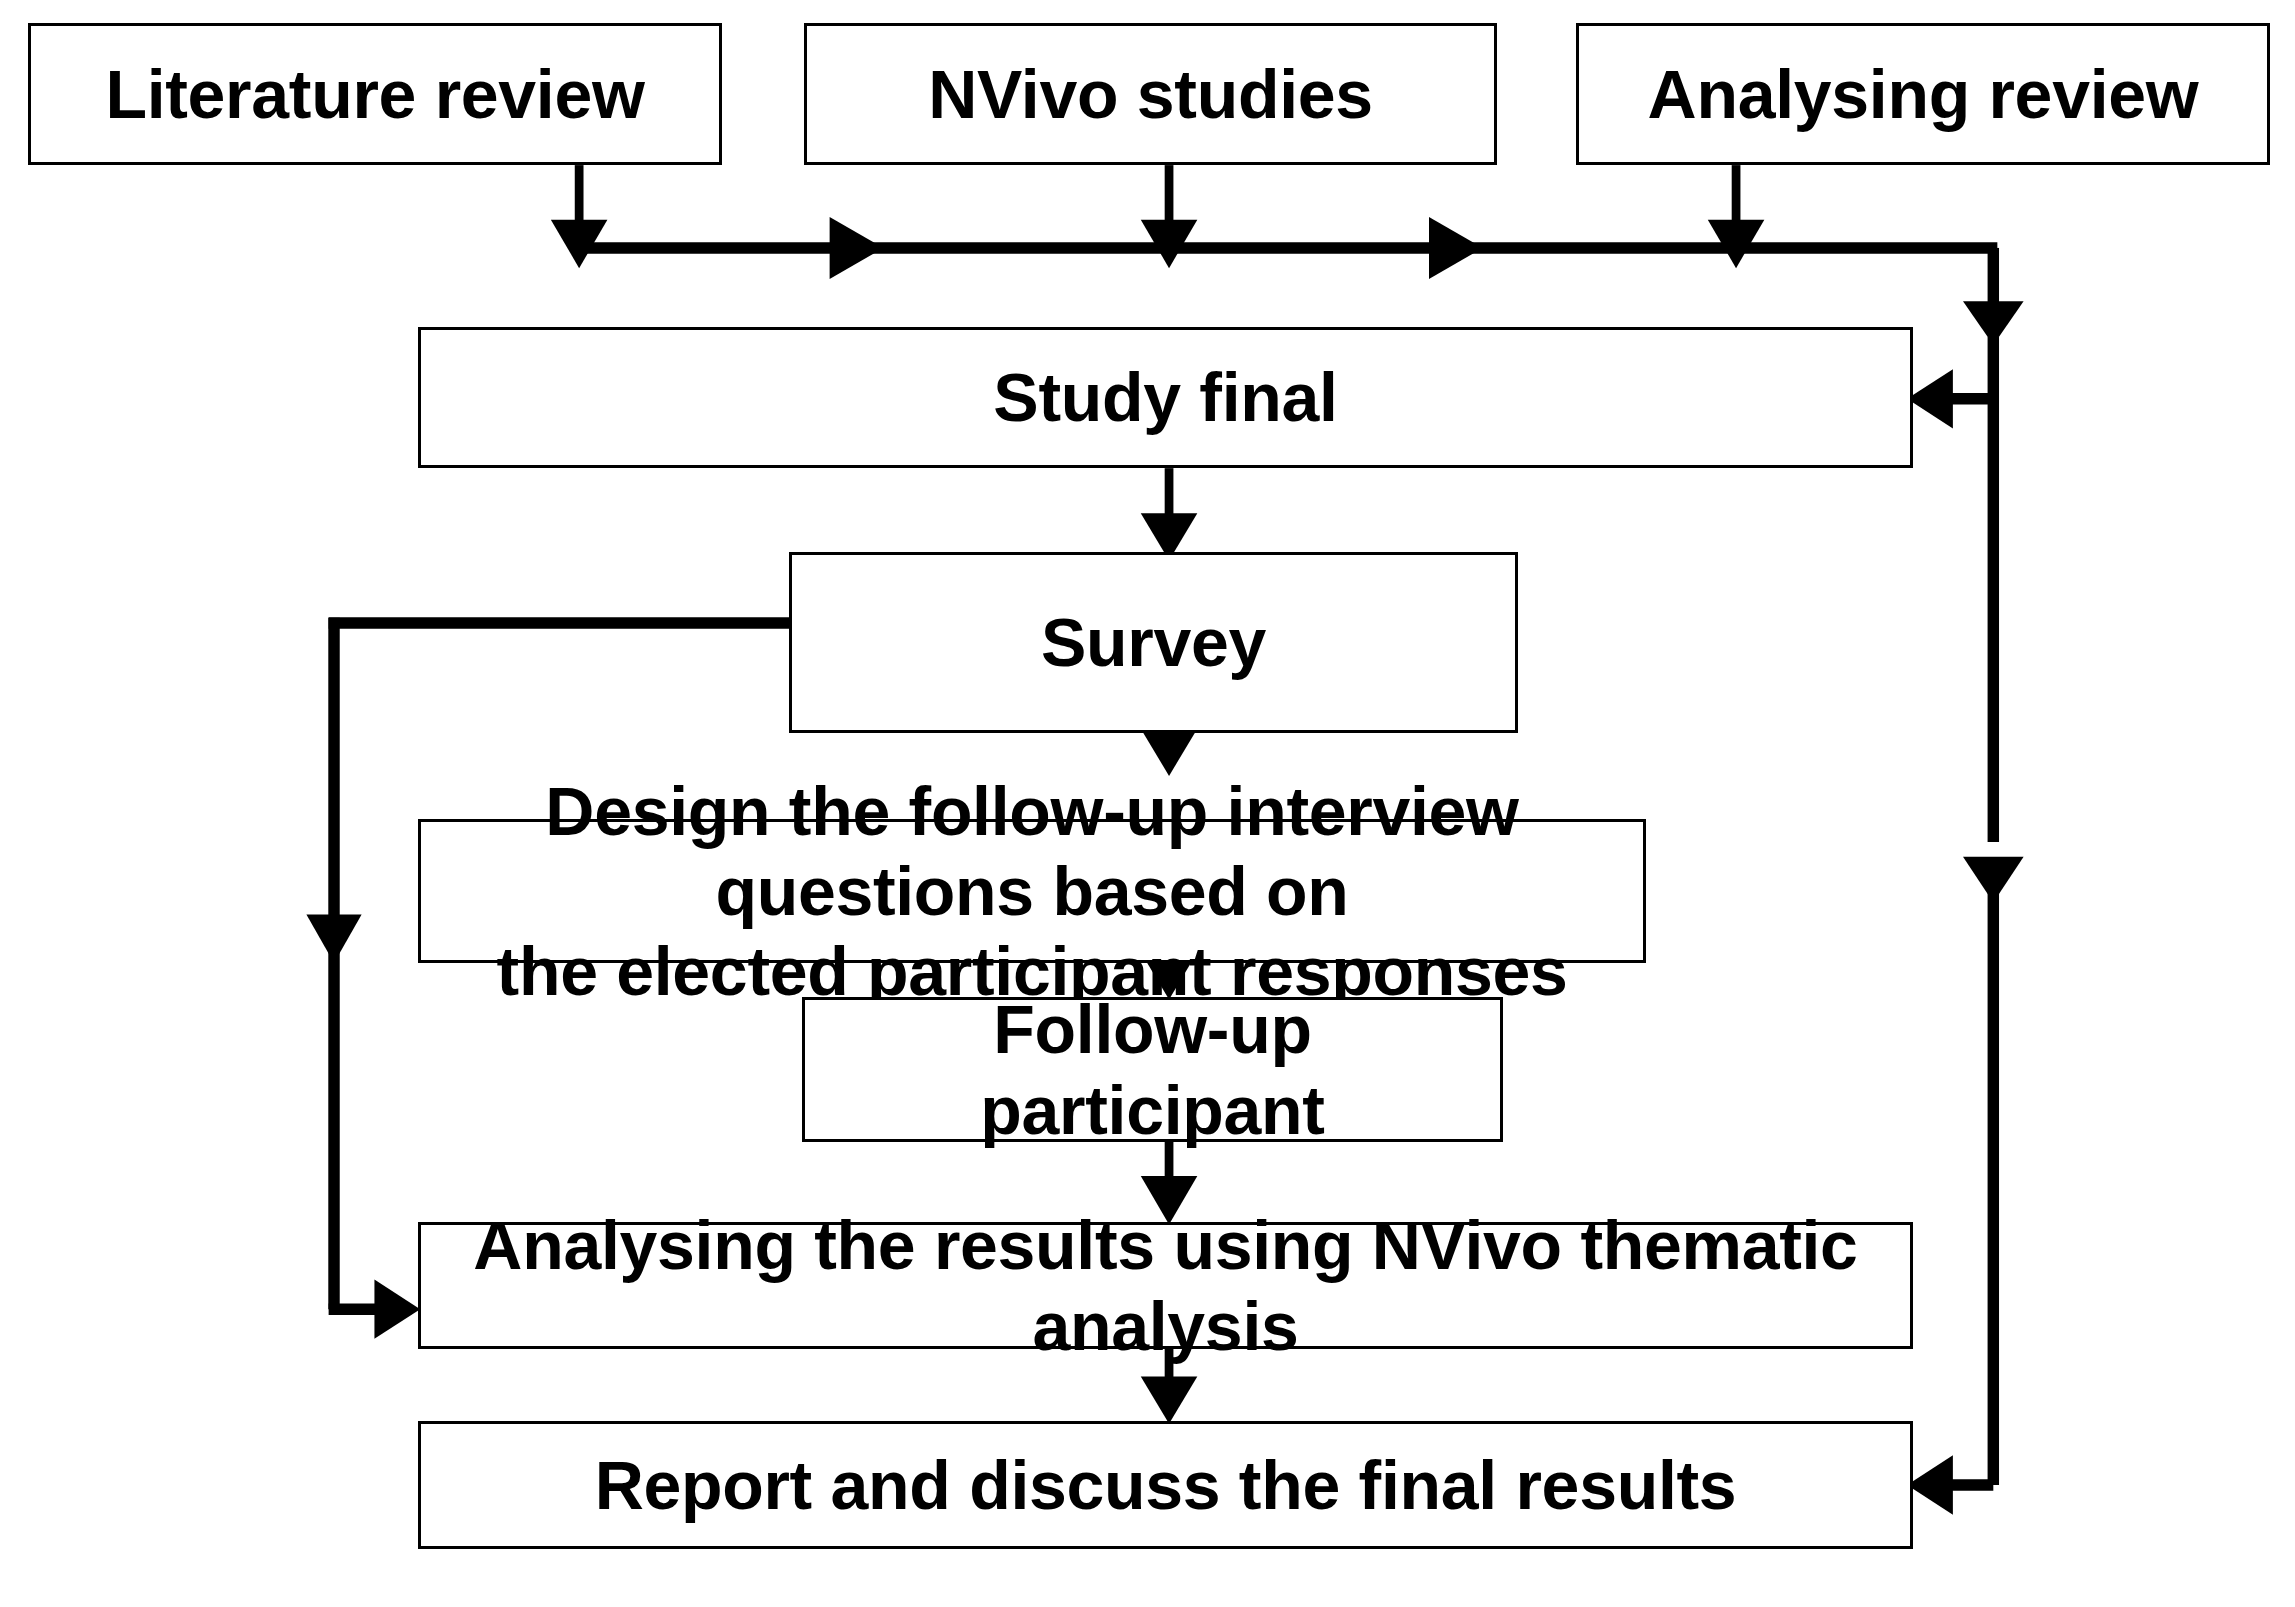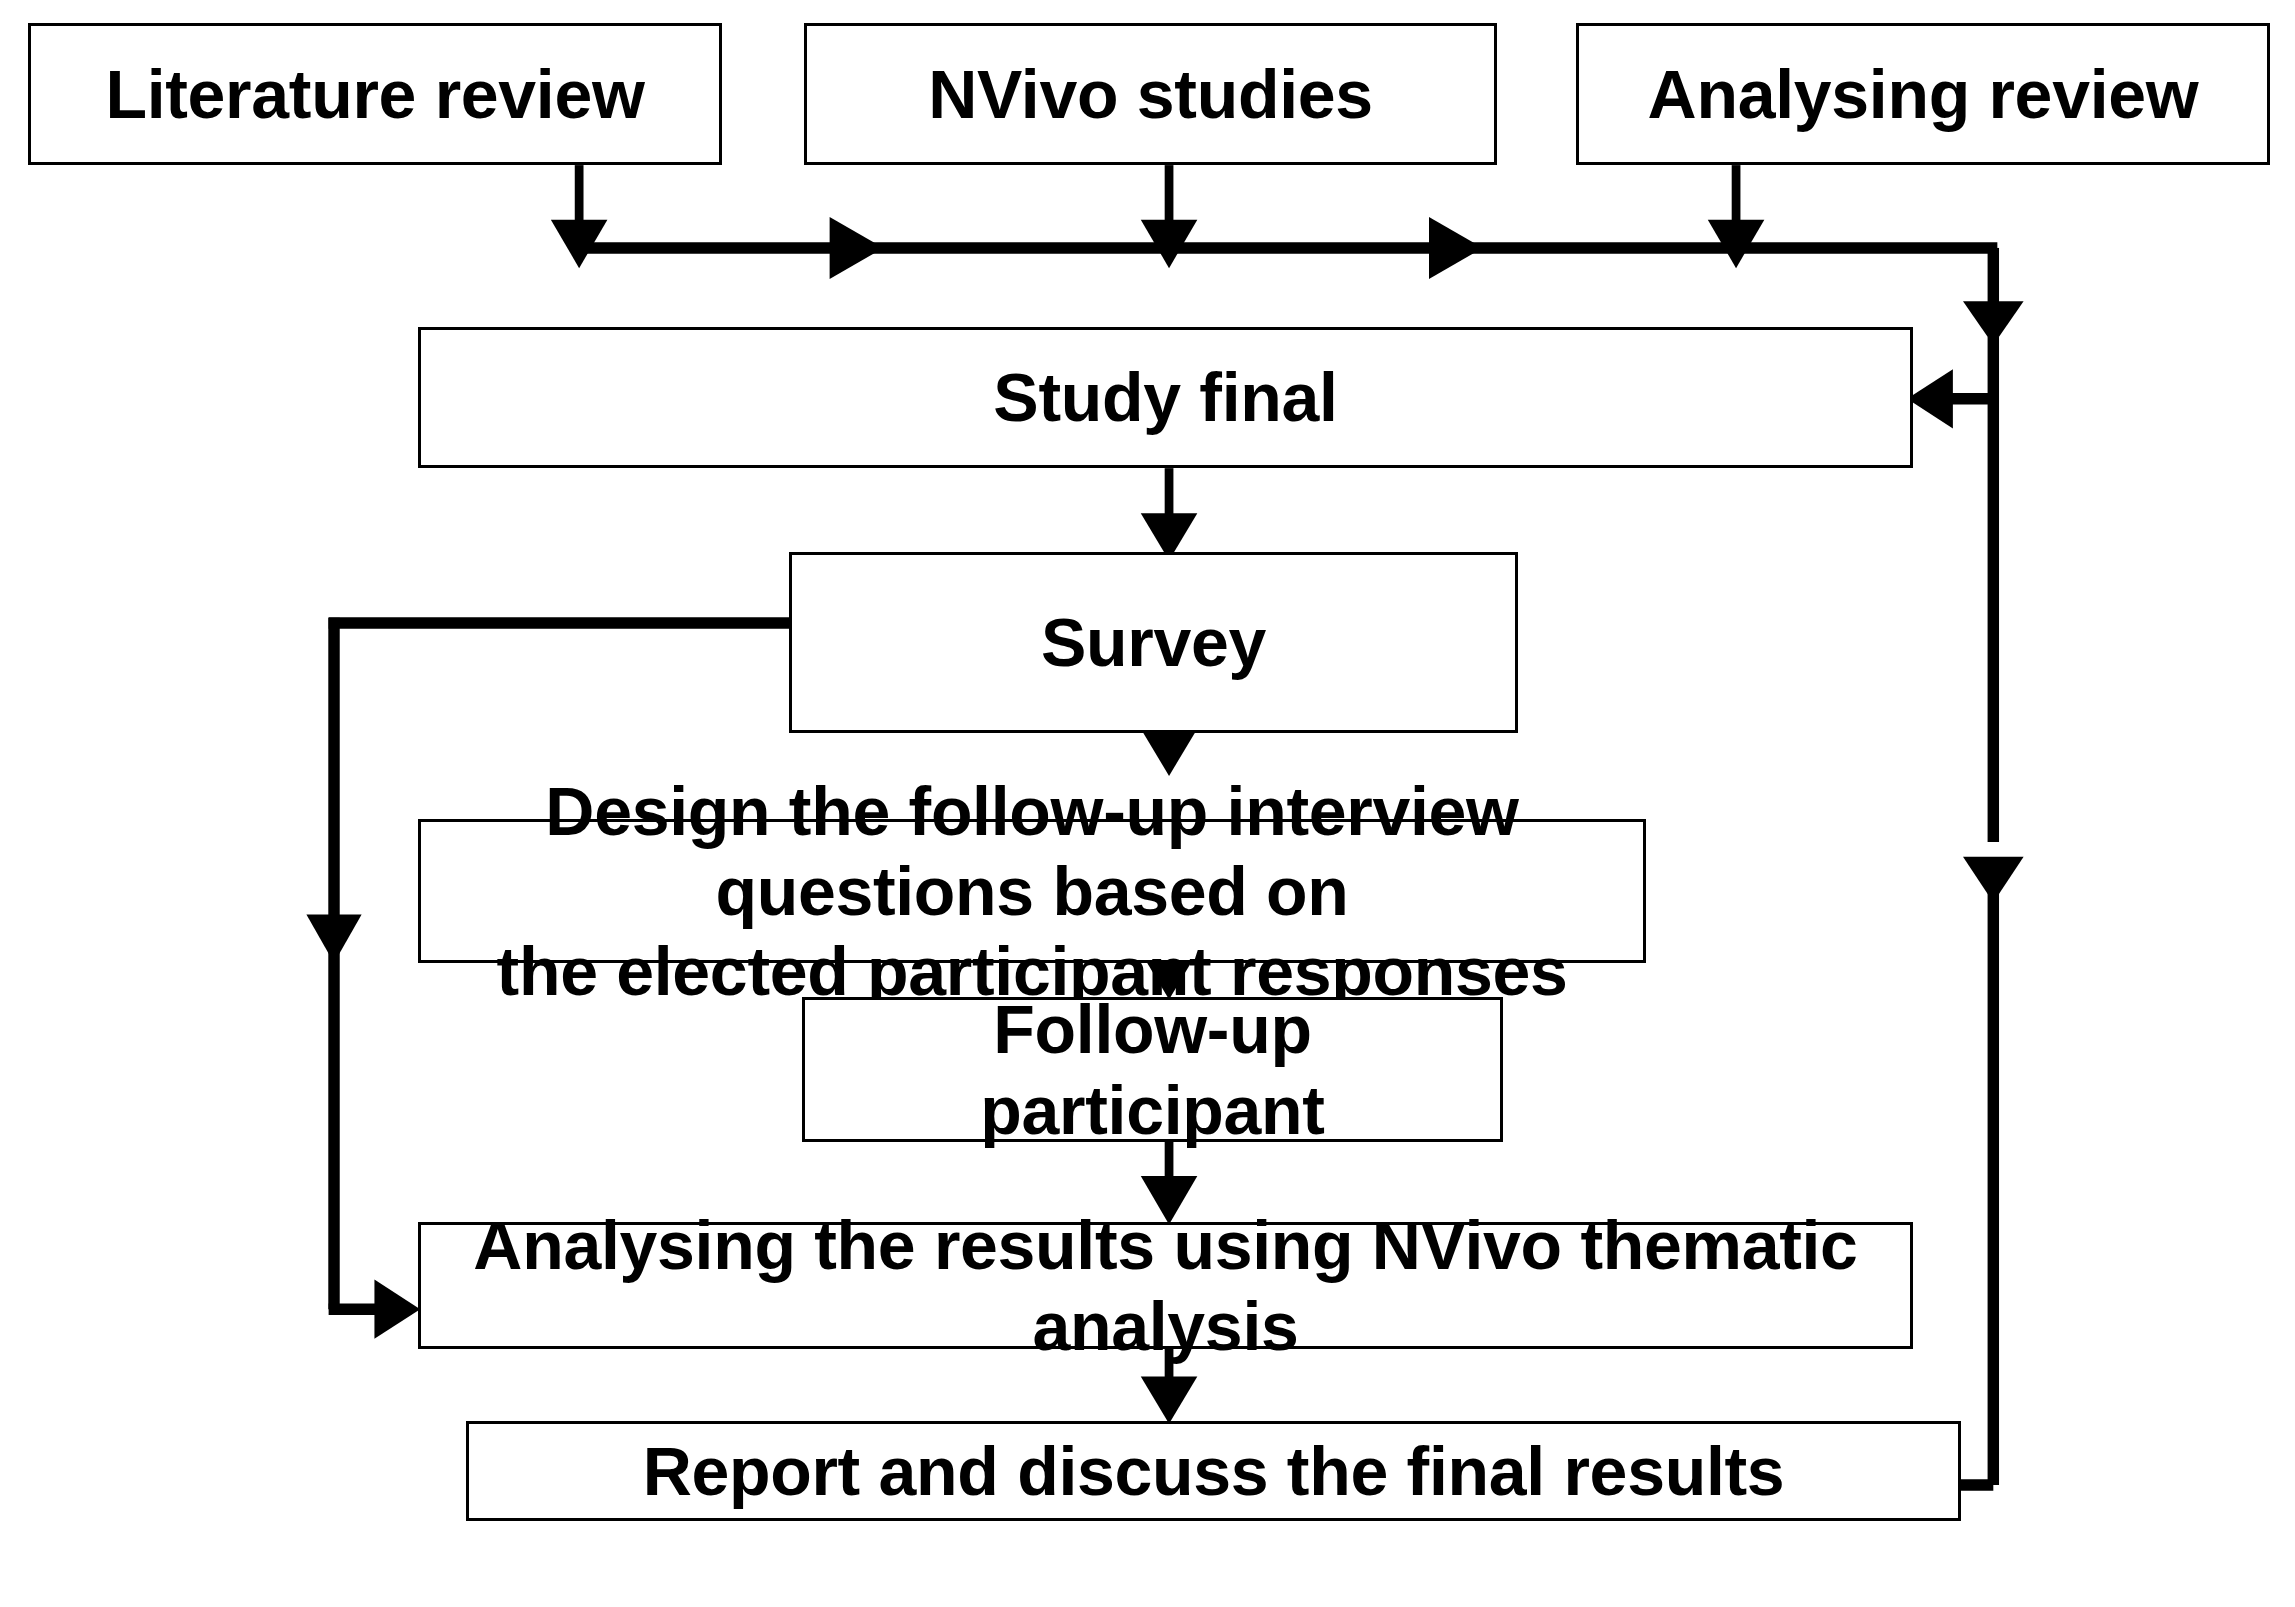--- a/index.html
+++ b/index.html
@@ -161,18 +161,18 @@
   </div>
 
   <div class="node-box" style="left:802px; top:997px; width:701px; height:145px;">
     <span class="node-label">Follow-up participant</span>
   </div>
 
   <div class="node-box" style="left:418px; top:1222px; width:1495px; height:127px;">
     <span class="node-label">Analysing the results using NVivo thematic analysis</span>
   </div>
 
-  <div class="node-box" style="left:418px; top:1421px; width:1495px; height:100px;margin-left:48px;">
+  <div class="node-box" style="left:418px; top:1421px; width:1495px; height:128px;">
     <span class="node-label">Report and discuss the final results</span>
   </div>
 
 </div>
 
 
 </body></html>

